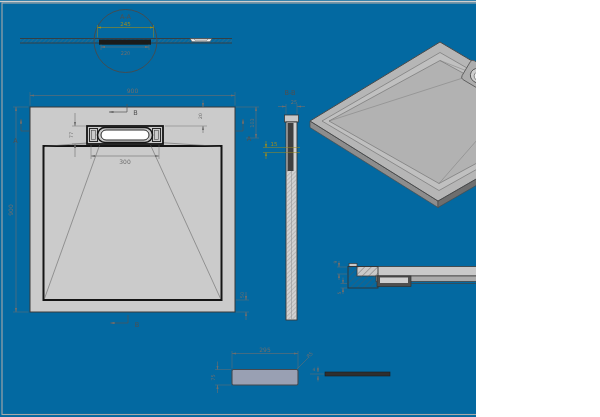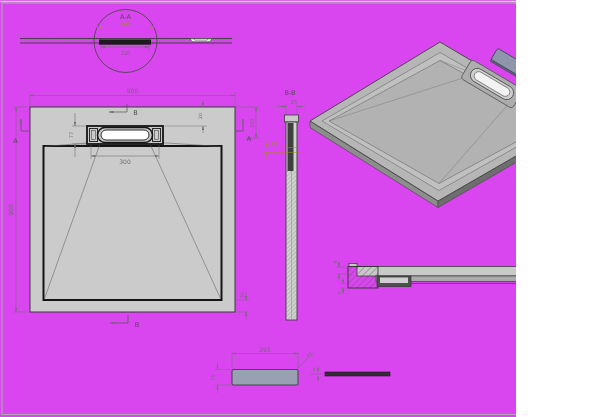--- a/index.html
+++ b/index.html
@@ -1,16 +1,16 @@
 <!DOCTYPE html>
 <html><head>
 <meta charset="utf-8">
 <style>
   html,body{margin:0;padding:0;background:#ffffff;}
-  .sheet{position:relative;width:516px;height:417px;background:#d946ef;overflow:hidden;}
+  .sheet{position:relative;width:476px;height:417px;background:#0369a1;overflow:hidden;}
   svg{position:absolute;left:0;top:0;}
   text{font-family:"DejaVu Sans",sans-serif;}
   .dim{fill:#6e6e6e;font-size:6px;}
   .dim-s{fill:#6e6e6e;font-size:5px;}
   .dim-xs{fill:#6e6e6e;font-size:4.5px;}
   .dim-o{fill:#a08d1a;font-size:5.5px;}
   .lbl{fill:#4f4f4f;font-size:6.5px;}
   .mid{text-anchor:middle;}
 </style>
 </head>

